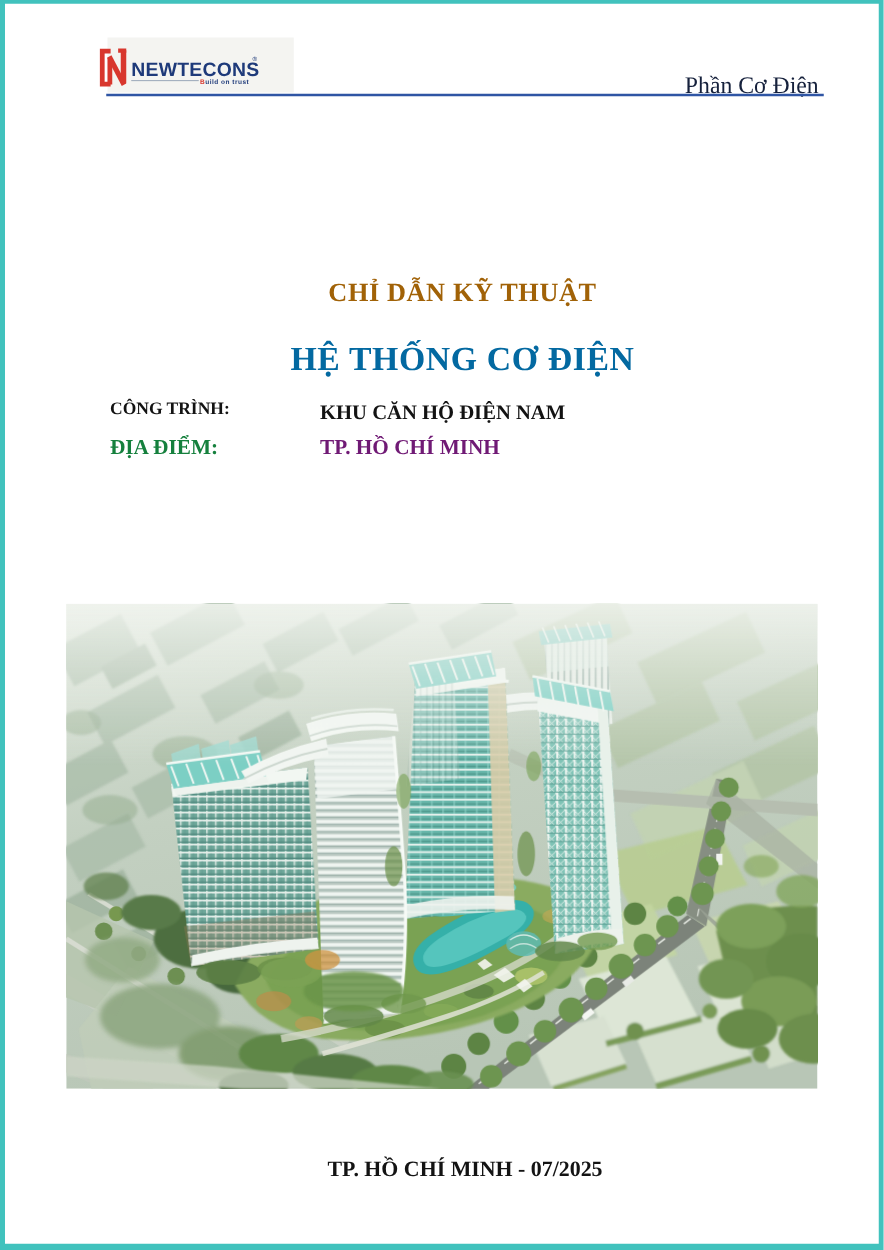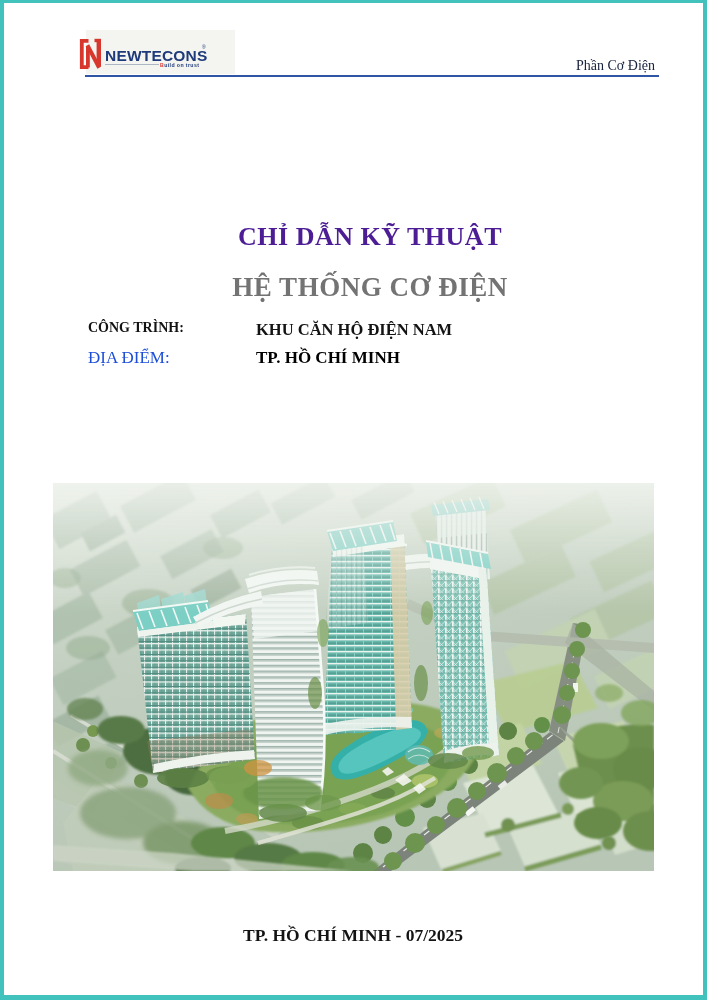--- a/index.html
+++ b/index.html
@@ -28,33 +28,33 @@
   </g>
 
   <text x="27" y="24" font-family="Liberation Sans, sans-serif" font-weight="bold" font-size="15.5" fill="#1e3a7a" letter-spacing="0.2">NEWTECONS</text>
   <text x="124" y="12" font-family="Liberation Sans, sans-serif" font-size="5" fill="#1e3a7a">®</text>
 
   <line x1="27" y1="27.5" x2="81" y2="27.5" stroke="#9aa7b8" stroke-width="0.8"></line>
   <text x="82" y="30" font-family="Liberation Sans, sans-serif" font-weight="bold" font-size="5.2" letter-spacing="0.4" fill="#1e3a7a"><tspan fill="#d8372e">B</tspan>uild on trust</text>
 </svg>
 </div>
 
-<div class="abs" style="left:455px;top:58px;width:200px;text-align:right;font-size:14px;color:#16213c;">Phần Cơ Điện</div>
+<div class="abs" style="left:455px;top:58px;width:200px;text-align:right;font-size:19px;color:#16213c;">Phần Cơ Điện</div>
 
 <div class="abs" style="left:85px;top:75px;width:574px;height:2px;background:#2f55a4;"></div>
 
-<div class="abs" style="left:85px;top:222px;width:570px;text-align:center;font-size:26px;font-weight:bold;color:#4c1d95;letter-spacing:0.5px;">CHỈ DẪN KỸ THUẬT</div>
-
-<div class="abs" style="left:85px;top:272px;width:570px;text-align:center;font-size:27px;font-weight:bold;color:#737373;letter-spacing:0.5px;">HỆ THỐNG CƠ ĐIỆN</div>
+<div class="abs" style="left:85px;top:222px;width:570px;text-align:center;font-size:21px;font-weight:bold;color:#a16207;letter-spacing:0.5px;">CHỈ DẪN KỸ THUẬT</div>
+
+<div class="abs" style="left:85px;top:272px;width:570px;text-align:center;font-size:27px;font-weight:bold;color:#0369a1;letter-spacing:0.5px;">HỆ THỐNG CƠ ĐIỆN</div>
 
 <div class="abs" style="left:88px;top:320px;font-size:14px;font-weight:bold;color:#131313;">CÔNG TRÌNH:</div>
 <div class="abs" style="left:256px;top:320px;font-size:16.5px;font-weight:bold;color:#131313;">KHU CĂN HỘ ĐIỆN NAM</div>
 
-<div class="abs" style="left:88px;top:348px;font-size:17px;font-weight:normal;color:#1d4ed8;">ĐỊA ĐIỂM:</div>
-<div class="abs" style="left:256px;top:348px;font-size:17px;font-weight:bold;color:#000000;">TP. HỒ CHÍ MINH</div>
+<div class="abs" style="left:88px;top:348px;font-size:17px;font-weight:bold;color:#15803d;">ĐỊA ĐIỂM:</div>
+<div class="abs" style="left:256px;top:348px;font-size:17px;font-weight:bold;color:#701a75;">TP. HỒ CHÍ MINH</div>
 
 <div class="abs" style="left:53px;top:483px;width:601px;height:388px;">
 <svg width="601" height="388" viewBox="0 0 601 388">
   <defs>
     <linearGradient id="bg" x1="0" y1="0" x2="0.3" y2="1">
       <stop offset="0" stop-color="#dde5da"></stop>
       <stop offset="0.45" stop-color="#c3d0c1"></stop>
       <stop offset="1" stop-color="#b8c6b6"></stop>
     </linearGradient>
     <linearGradient id="haze" x1="0" y1="0" x2="0" y2="1">
@@ -397,13 +397,13 @@
     <ellipse cx="180" cy="295" rx="24" ry="12" fill="#7ca355" opacity="0.8"></ellipse>
     <ellipse cx="205" cy="285" rx="14" ry="8" fill="#cf9340" opacity="0.75"></ellipse>
   </g>
 
   <polygon points="0,378 140,388 300,388 120,370 0,362" fill="#cdd5c6" opacity="0.75" filter="url(#blur1)"></polygon>
 
   <rect x="0" y="0" width="601" height="130" fill="url(#haze)"></rect>
 </svg>
 </div>
 
-<div class="abs" style="left:68px;top:925px;width:570px;text-align:center;font-size:17.5px;font-weight:bold;color:#131313;">TP. HỒ CHÍ MINH - 07/2025</div>
+<div class="abs" style="left:87px;top:925px;width:570px;text-align:center;font-size:17.5px;font-weight:bold;color:#131313;">TP. HỒ CHÍ MINH - 07/2025</div>
 
 </body></html>

